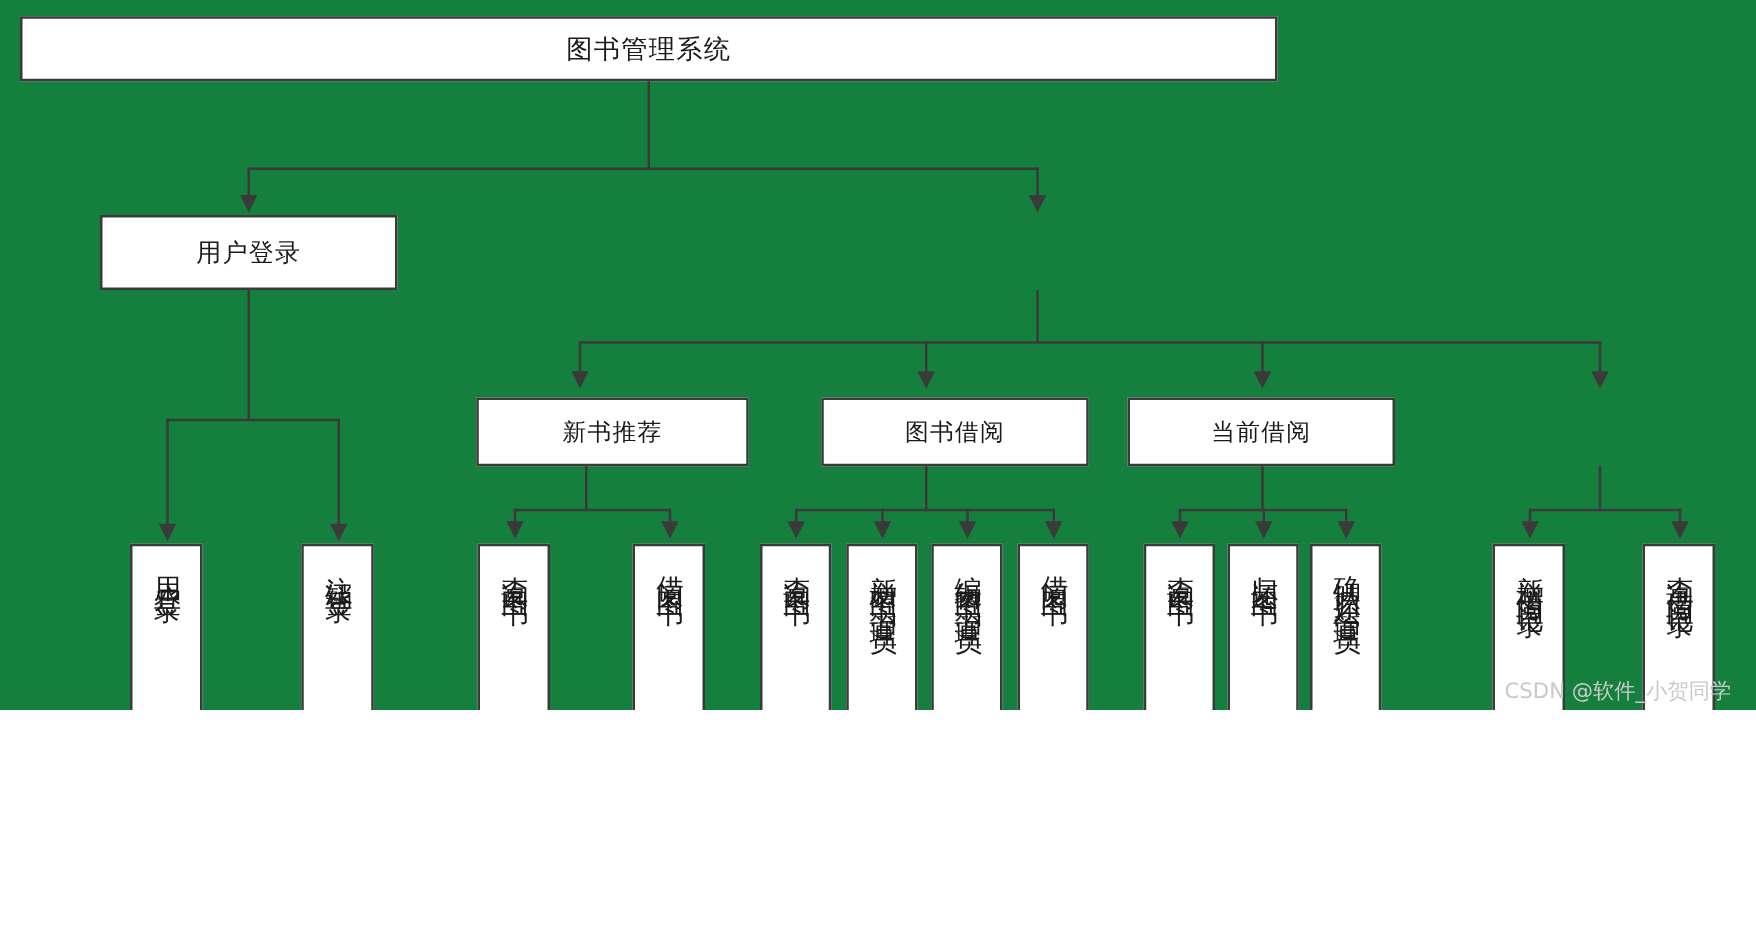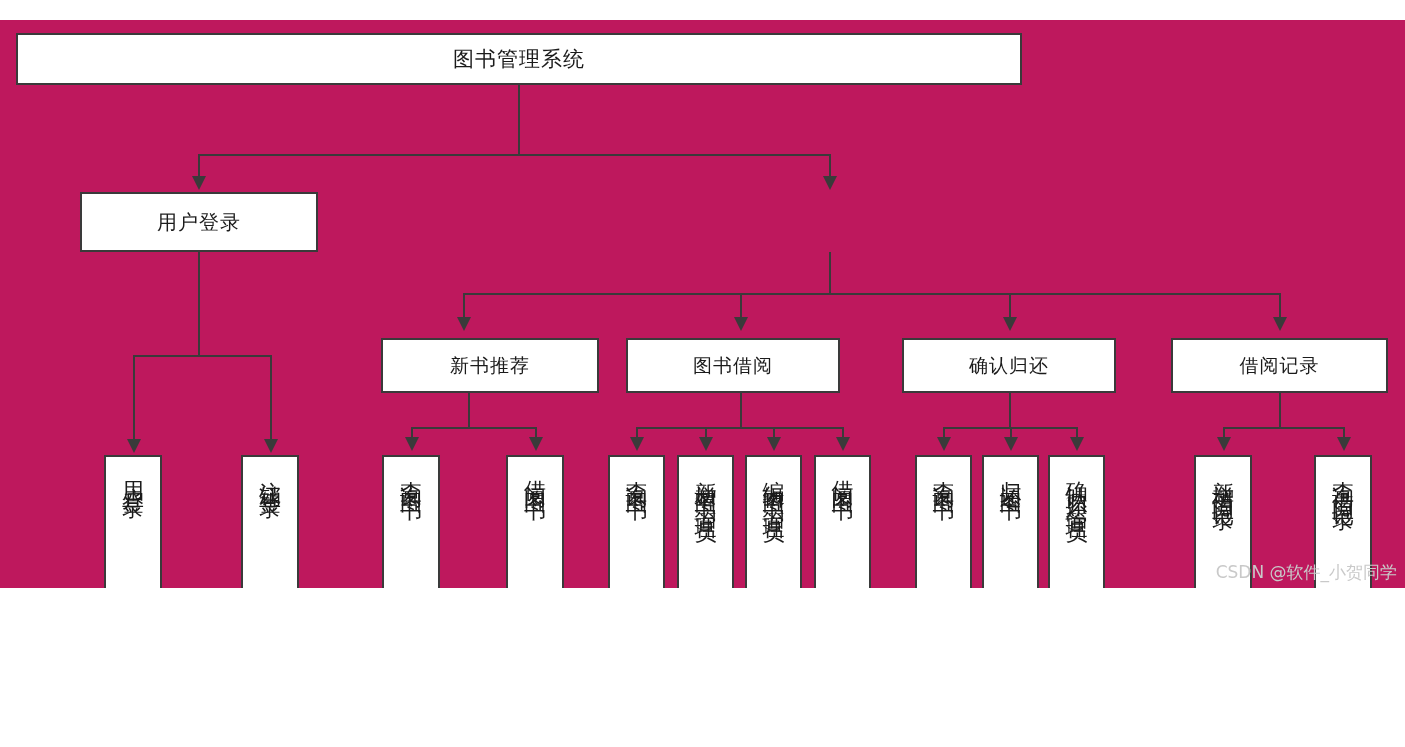--- a/index.html
+++ b/index.html
@@ -8,23 +8,22 @@
     padding: 0;
     background: #ffffff;
   }
   body {
     font-family: "DejaVu Sans", "Liberation Sans", sans-serif;
   }
   #diagram-canvas {
     position: relative;
     width: 1405px;
     height: 568px;
-    background: #be185d;
+    background: #15803d;
     overflow: hidden;
-    margin-top: 20px;
   }
   
   .node {
     position: absolute;
     box-sizing: border-box;
     background: #ffffff;
     border: 2px solid #3a3a3a;
     display: flex;
     align-items: center;
     justify-content: center;
@@ -69,21 +68,21 @@
     position: absolute;
     width: 0;
     height: 0;
     border-left: 7px solid transparent;
     border-right: 7px solid transparent;
     border-top: 14px solid #3a3a3a;
   }
   
   #watermark {
     position: absolute;
-    right: 8px;
+    right: 20px;
     bottom: 4px;
     font-size: 17px;
     color: #c9c9c9;
     font-family: "DejaVu Sans", "Liberation Sans", sans-serif;
     white-space: nowrap;
     pointer-events: none;
   }
 </style>
 </head>
 <body>
@@ -123,28 +122,25 @@
   <div class="vline" style="left:740px; top:273px; height:26px;"></div>
   <div class="arrow" style="left:734px; top:297px;"></div>
   <div class="vline" style="left:1009px; top:273px; height:26px;"></div>
   <div class="arrow" style="left:1003px; top:297px;"></div>
   <div class="vline" style="left:1279px; top:273px; height:26px;"></div>
   <div class="arrow" style="left:1273px; top:297px;"></div>
 
   <div class="node level2" style="left:381px; top:318px; width:218px; height:55px;">
     <span>新书推荐</span>
   </div>
-  <div class="node level2" style="left:626px; top:318px; width:214px; height:55px;">
+  <div class="node level2" style="left:657px; top:318px; width:214px; height:55px;">
     <span>图书借阅</span>
   </div>
   <div class="node level2" style="left:902px; top:318px; width:214px; height:55px;">
-    <span>确认归还</span>
-  </div>
-  <div class="node level2" style="left:1171px; top:318px; width:217px; height:55px;">
-    <span>借阅记录</span>
+    <span>当前借阅</span>
   </div>
 
   <div class="vline" style="left:468px; top:373px; height:36px;"></div>
   <div class="hline" style="left:411px; top:407px; width:126px;"></div>
   <div class="vline" style="left:411px; top:407px; height:12px;"></div>
   <div class="arrow" style="left:405px; top:417px;"></div>
   <div class="vline" style="left:535px; top:407px; height:12px;"></div>
   <div class="arrow" style="left:529px; top:417px;"></div>
 
   <div class="vline" style="left:740px; top:373px; height:36px;"></div>

